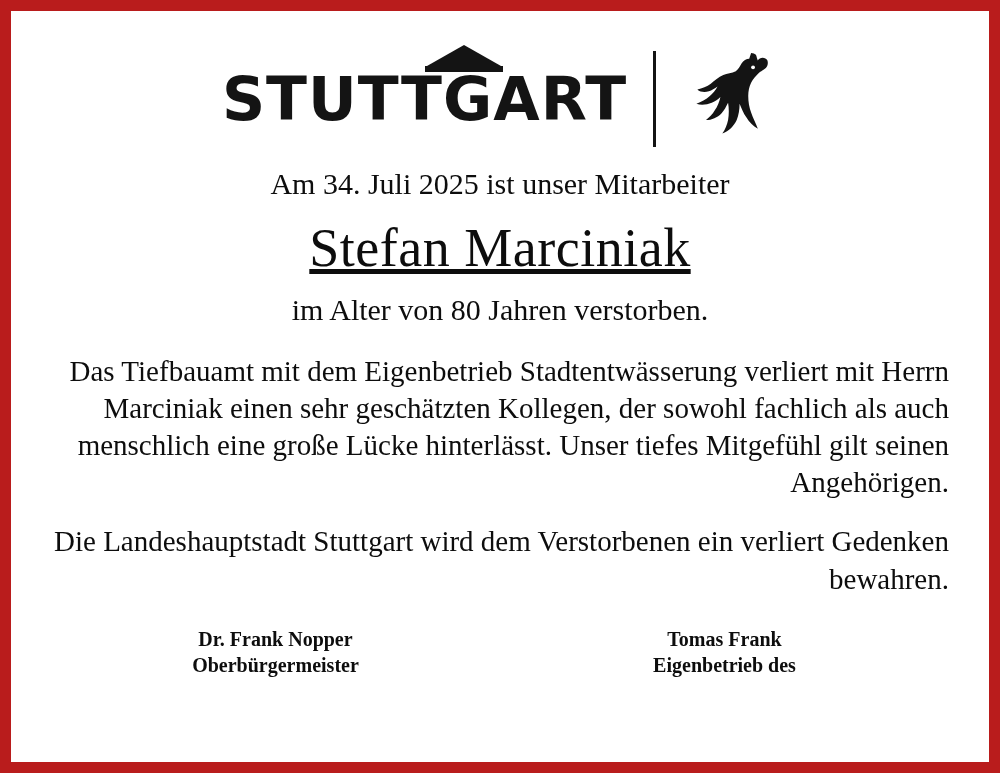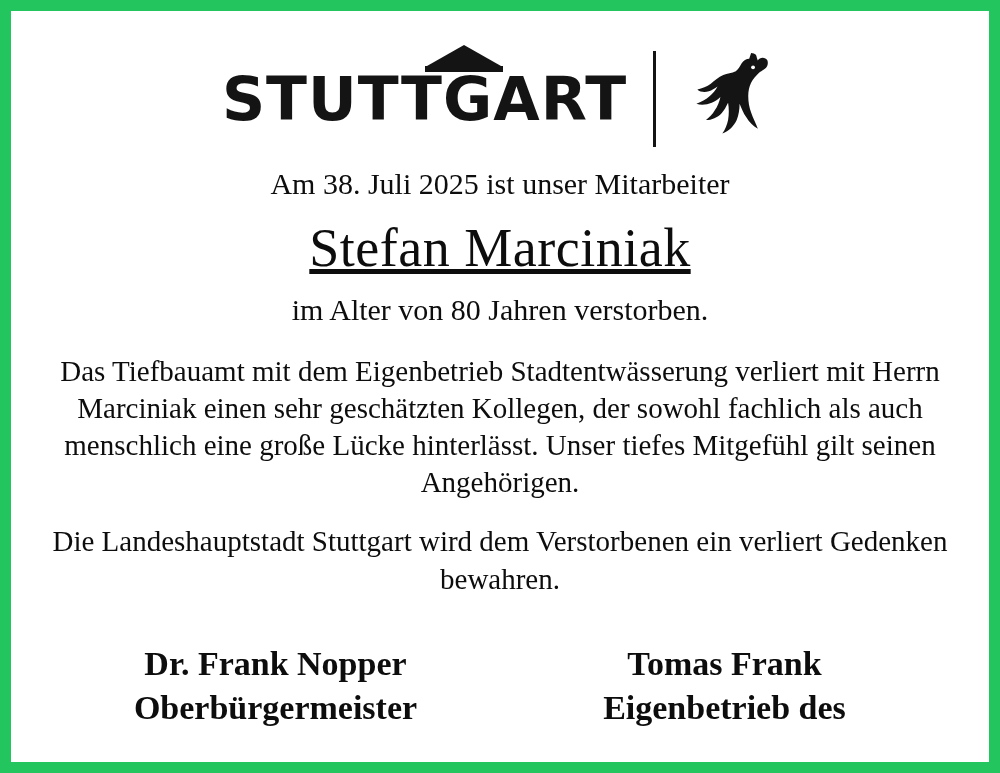--- a/index.html
+++ b/index.html
@@ -10,21 +10,21 @@
   body {
     width: 1000px;
     height: 773px;
     font-family: "Liberation Serif", serif;
     color: #0d0d0d;
   }
   .obituary {
     box-sizing: border-box;
     width: 1000px;
     height: 773px;
-    border: 11px solid #22c55e;
+    border: 11px solid #b91c1c;
     background: #ffffff;
     padding: 26px 40px 14px 40px;
     display: flex;
     flex-direction: column;
     align-items: center;
   }
   
   .logo-row {
     display: flex;
     align-items: center;
@@ -77,42 +77,41 @@
     text-decoration: underline;
   }
   .line-age {
     font-size: 30px;
     margin: 0 0 26px 0;
     text-align: center;
   }
   .paragraph {
     font-size: 29px;
     line-height: 1.28;
-    text-align: center;
+    text-align: right;
     margin: 0 0 22px 0;
     max-width: 900px;
   }
   .paragraph.second {
     margin-bottom: 26px;
   }
   
   .signatures {
     display: flex;
     width: 100%;
     justify-content: space-around;
     align-items: flex-start;
     margin-top: 2px;
   }
   .signature {
     text-align: center;
     font-weight: bold;
-    font-size: 34px;
+    font-size: 20px;
     line-height: 1.3;
     flex: 1;
-    margin-top: 16px;
   }
   .signature div { white-space: nowrap; }
 </style>
 </head>
 <body>
 
 <div class="obituary">
 
   <div class="logo-row">
     <div class="wordmark">
@@ -126,21 +125,21 @@
     </div>
     <div class="divider"></div>
     <div class="horse">
       <svg width="96" height="96" viewBox="0 0 100 100">
         <path fill="#141414" d="M70 8c-3 0-6 2-8 5-2 3-3 6-6 8-4 2-9 2-13 4-5 2-9 6-13 9-4 3-9 5-14 6 3 3 8 3 12 2 3-1 6-3 9-5-2 4-5 7-8 10-4 4-9 6-14 8 5 2 11 1 16-1 3-1 6-3 9-6-1 5-3 10-6 14-2 4-6 7-9 10 6 0 12-3 16-7 3-3 5-7 7-11 1 6 1 12 0 18-1 5-3 10-6 14 7-2 12-8 15-14 2-5 3-11 3-17 2 5 4 10 7 14 3 5 7 9 12 12-2-6-5-11-7-17-2-5-3-11-3-17 0-5 1-10 3-14 2-4 5-7 8-10 2-2 5-3 7-5 2-2 3-5 2-8-1-2-3-3-5-3-2 0-4 1-5 3-1-2-1-4-2-6-1-1-3-2-5-2z"></path>
           <circle cx="74" cy="17" r="2" fill="#ffffff"></circle>
         </svg>
     </div>
   </div>
 
-  <div class="line-intro">Am 38. Juli 2025 ist unser Mitarbeiter</div>
+  <div class="line-intro">Am 34. Juli 2025 ist unser Mitarbeiter</div>
 
   <div class="name">Stefan Marciniak</div>
 
   <div class="line-age">im Alter von 80 Jahren verstorben.</div>
 
   <div class="paragraph">Das Tiefbauamt mit dem Eigenbetrieb Stadtentwässerung verliert mit Herrn Marciniak einen sehr geschätzten Kollegen, der sowohl fachlich als auch menschlich eine große Lücke hinterlässt. Unser tiefes Mitgefühl gilt seinen Angehörigen.</div>
 
   <div class="paragraph second">Die Landeshauptstadt Stuttgart wird dem Verstorbenen ein verliert Gedenken bewahren.</div>
 
   <div class="signatures">

